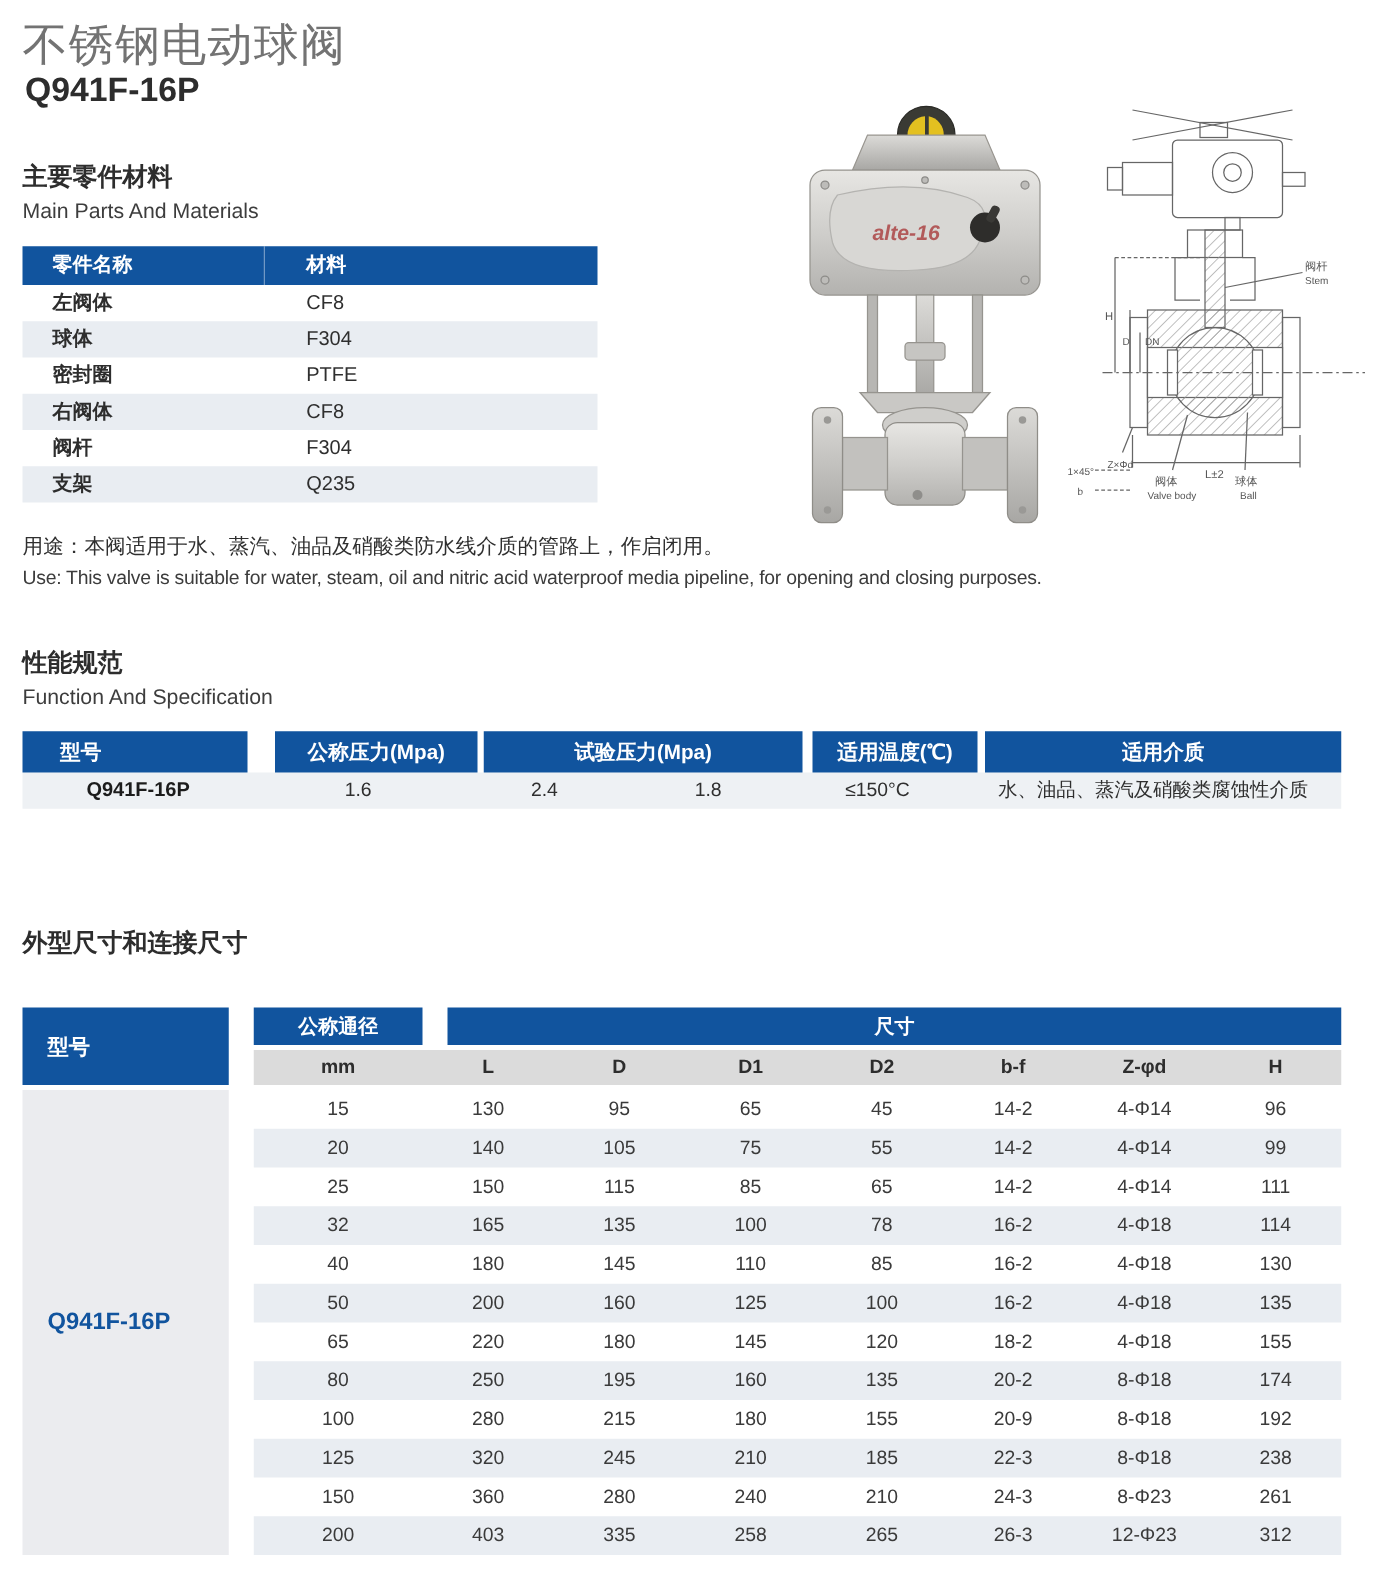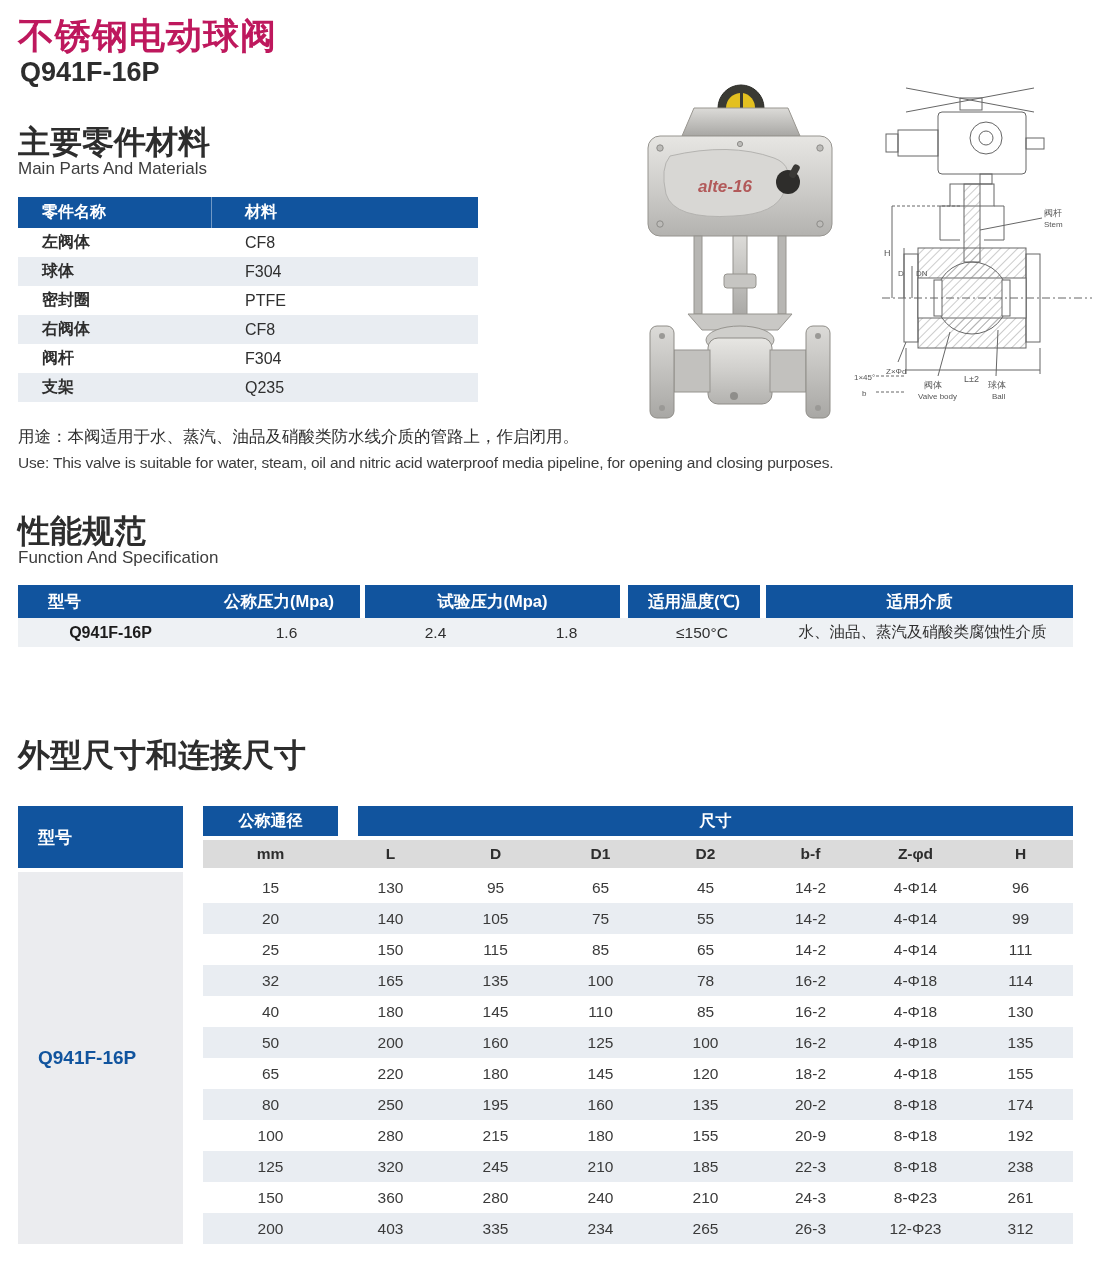--- a/index.html
+++ b/index.html
@@ -4,23 +4,23 @@
 <style>
   * { box-sizing: border-box; margin: 0; padding: 0; }
   html,body { background:#ffffff; }
   body {
     width:1100px; height:1263px; position:relative; overflow:hidden;
     font-family:"Liberation Sans", sans-serif; color:#333;
   }
   .abs { position:absolute; }
 
   
-  .page-title { left:18px; top:12px; font-size:36px; font-weight:700; color:#be185d; letter-spacing:1px; }
+  .page-title { left:18px; top:12px; font-size:36px; font-weight:400; color:#737373; letter-spacing:1px; }
   .page-model { left:20px; top:57px; font-size:27px; font-weight:700; color:#2d2d2d; }
-  .sec-cn { font-size:32px; font-weight:700; color:#2d2d2d; line-height:30px; }
+  .sec-cn { font-size:20px; font-weight:700; color:#2d2d2d; line-height:30px; }
   .sec-en { font-size:17px; color:#3d3d3d; line-height:22px; margin-top:1px; }
 
   
   .mat-table { left:18px; top:197px; width:460px; font-size:16px; }
   .mat-header { display:flex; height:31px; background:#11549e; color:#fff; font-weight:700; align-items:center; }
   .mat-header .mc1 { width:194px; padding-left:24px; height:100%; display:flex; align-items:center; border-right:1px solid rgba(255,255,255,.4); }
   .mat-header .mc2 { flex:1; padding-left:33px; }
   .mat-row { display:flex; height:29px; align-items:center; color:#2f2f2f; }
   .mat-body .mat-row:nth-child(even) { background:#e9edf2; }
   .mat-row .mc1 { width:194px; padding-left:24px; font-weight:700; color:#2d2d2d; }
@@ -28,21 +28,21 @@
 
   
   .use-cn { left:18px; top:426px; font-size:16.5px; color:#2f2f2f; }
   .use-en { left:18px; top:454px; font-size:15.5px; color:#3c3c3c; letter-spacing:-0.2px; }
 
   
   .spec-table { left:18px; top:585px; width:1055px; }
   .spec-head { display:flex; height:33px; font-size:16.5px; font-weight:700; color:#fff; }
   .spec-head > div { background:#11549e; display:flex; align-items:center; justify-content:center; }
   .spec-head .s1 { width:180px; justify-content:flex-start; padding-left:30px; }
-  .spec-head .s2 { width:162px; margin-left:0; }
+  .spec-head .s2 { width:162px; margin-left:22px; }
   .spec-head .s3 { width:255px; margin-left:5px;text-align:center; }
   .spec-head .s4 { width:132px; margin-left:8px; }
   .spec-head .s5 { flex:1; margin-left:6px; }
   .spec-sub { display:flex; height:29px; background:#e2e2e2; font-size:15.5px; color:#333; align-items:center; }
   .spec-sub > div, .spec-data > div { display:flex; align-items:center; justify-content:center; height:100%; }
   .w-model { width:185px; } .w-press { width:167px; } .w-half { width:131px; } .w-temp { width:140px; } .w-media { flex:1; }
   .spec-data { display:flex; height:29px; background:#eef1f4; font-size:15.5px; color:#2f2f2f; }
   .spec-data .w-model { font-weight:700; color:#1c1c1c; font-size:16px; }
 
   
@@ -405,21 +405,21 @@
           <div class="cc">210</div>
           <div class="cc">24-3</div>
           <div class="cc">8-Φ23</div>
           <div class="cc">261</div>
         </div>
 
         <div class="dim-row">
           <div class="cu">200</div>
           <div class="cc">403</div>
           <div class="cc">335</div>
-          <div class="cc">234</div>
+          <div class="cc">258</div>
           <div class="cc">265</div>
           <div class="cc">26-3</div>
           <div class="cc">12-Φ23</div>
           <div class="cc">312</div>
         </div>
 
     </div>
   </div>
 </div>
 

